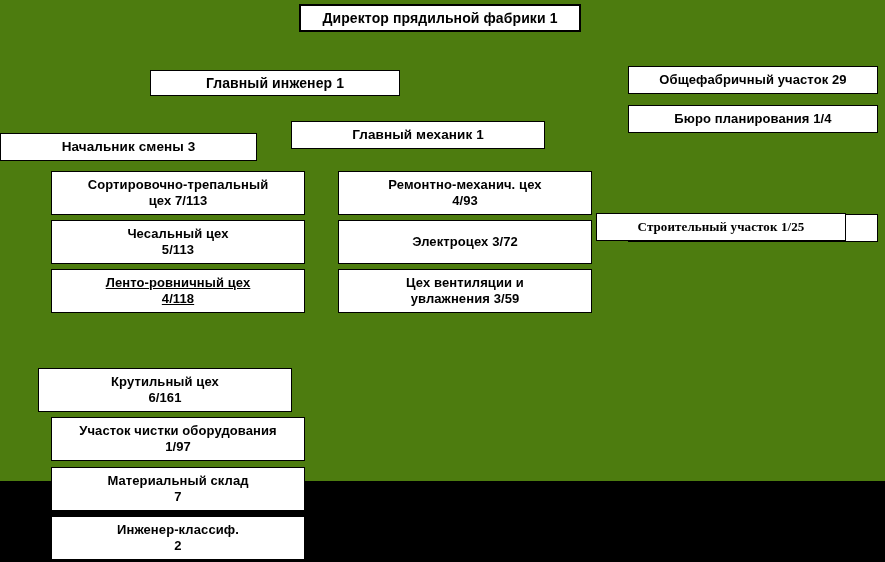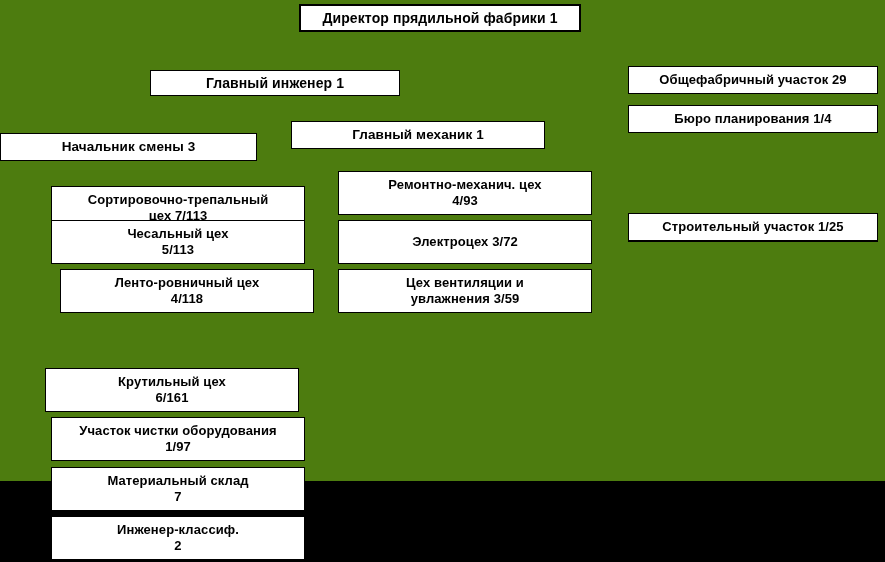--- a/index.html
+++ b/index.html
@@ -55,36 +55,36 @@
   }
 </style>
 </head>
 <body>
 
 <div id="chart-root">
     <div class="node root" style="left: 299px; top: 4px; width: 282px; height: 28px;">Директор прядильной фабрики 1</div>
     <div class="node level2" style="left: 150px; top: 70px; width: 250px; height: 26px;">Главный инженер 1</div>
     <div class="node level3" style="left: 0px; top: 121px; width: 257px; height: 28px; margin-top: 12px;">Начальник смены 3</div>
     <div class="node level3" style="left: 291px; top: 121px; width: 254px; height: 28px;">Главный механик 1</div>
-    <div class="node dept" style="left: 51px; top: 171px; width: 254px; height: 44px; margin-top: 15px;">Сортировочно-трепальный
+    <div class="node dept" style="left: 51px; top: 171px; width: 254px; height: 44px;">Сортировочно-трепальный
 цех 7/113</div>
     <div class="node dept" style="left: 51px; top: 220px; width: 254px; height: 44px;">Чесальный цех
 5/113</div>
-    <div class="node dept" style="left: 60px; top: 269px; width: 254px; height: 44px;">Ленто-ровничный цех
+    <div class="node dept" style="left: 51px; top: 269px; width: 254px; height: 44px; text-decoration: underline;">Ленто-ровничный цех
 4/118</div>
-    <div class="node dept" style="left: 45px; top: 368px; width: 254px; height: 44px;">Крутильный цех
+    <div class="node dept" style="left: 38px; top: 368px; width: 254px; height: 44px;">Крутильный цех
 6/161</div>
     <div class="node dept" style="left: 51px; top: 417px; width: 254px; height: 44px;">Участок чистки оборудования
 1/97</div>
     <div class="node dept" style="left: 51px; top: 467px; width: 254px; height: 44px;">Материальный склад
 7</div>
     <div class="node dept" style="left: 51px; top: 516px; width: 254px; height: 44px;">Инженер-классиф.
 2</div>
     <div class="node dept" style="left: 338px; top: 171px; width: 254px; height: 44px;">Ремонтно-механич. цех
 4/93</div>
     <div class="node dept" style="left: 338px; top: 220px; width: 254px; height: 44px;">Электроцех 3/72</div>
     <div class="node dept" style="left: 338px; top: 269px; width: 254px; height: 44px;">Цех вентиляции и
 увлажнения 3/59</div>
     <div class="node side" style="left: 628px; top: 66px; width: 250px; height: 28px;">Общефабричный участок 29</div>
     <div class="node side" style="left: 628px; top: 105px; width: 250px; height: 28px;">Бюро планирования 1/4</div>
     <div class="node side" style="left: 628px; top: 178px; width: 250px; height: 28px; margin-top: 36px;">Бюро по учету 1/18</div>
-    <div class="node side" style="left: 628px; top: 213px; width: 250px; height: 28px;">Строительный участок 1/25</div>
+    <div class="node side" style="left: 596px; top: 213px; width: 250px; height: 28px; font-family: Liberation Serif, serif;">Строительный участок 1/25</div>
   </div>
 
 </body></html>

